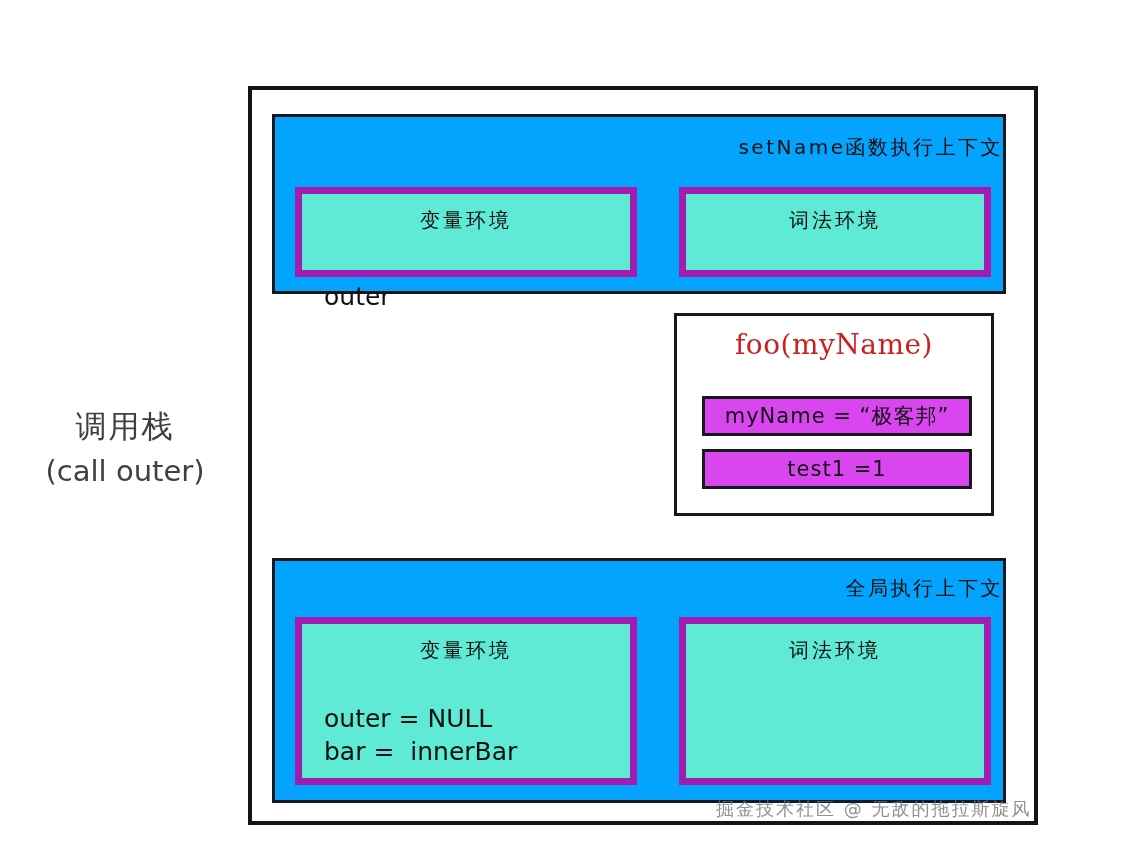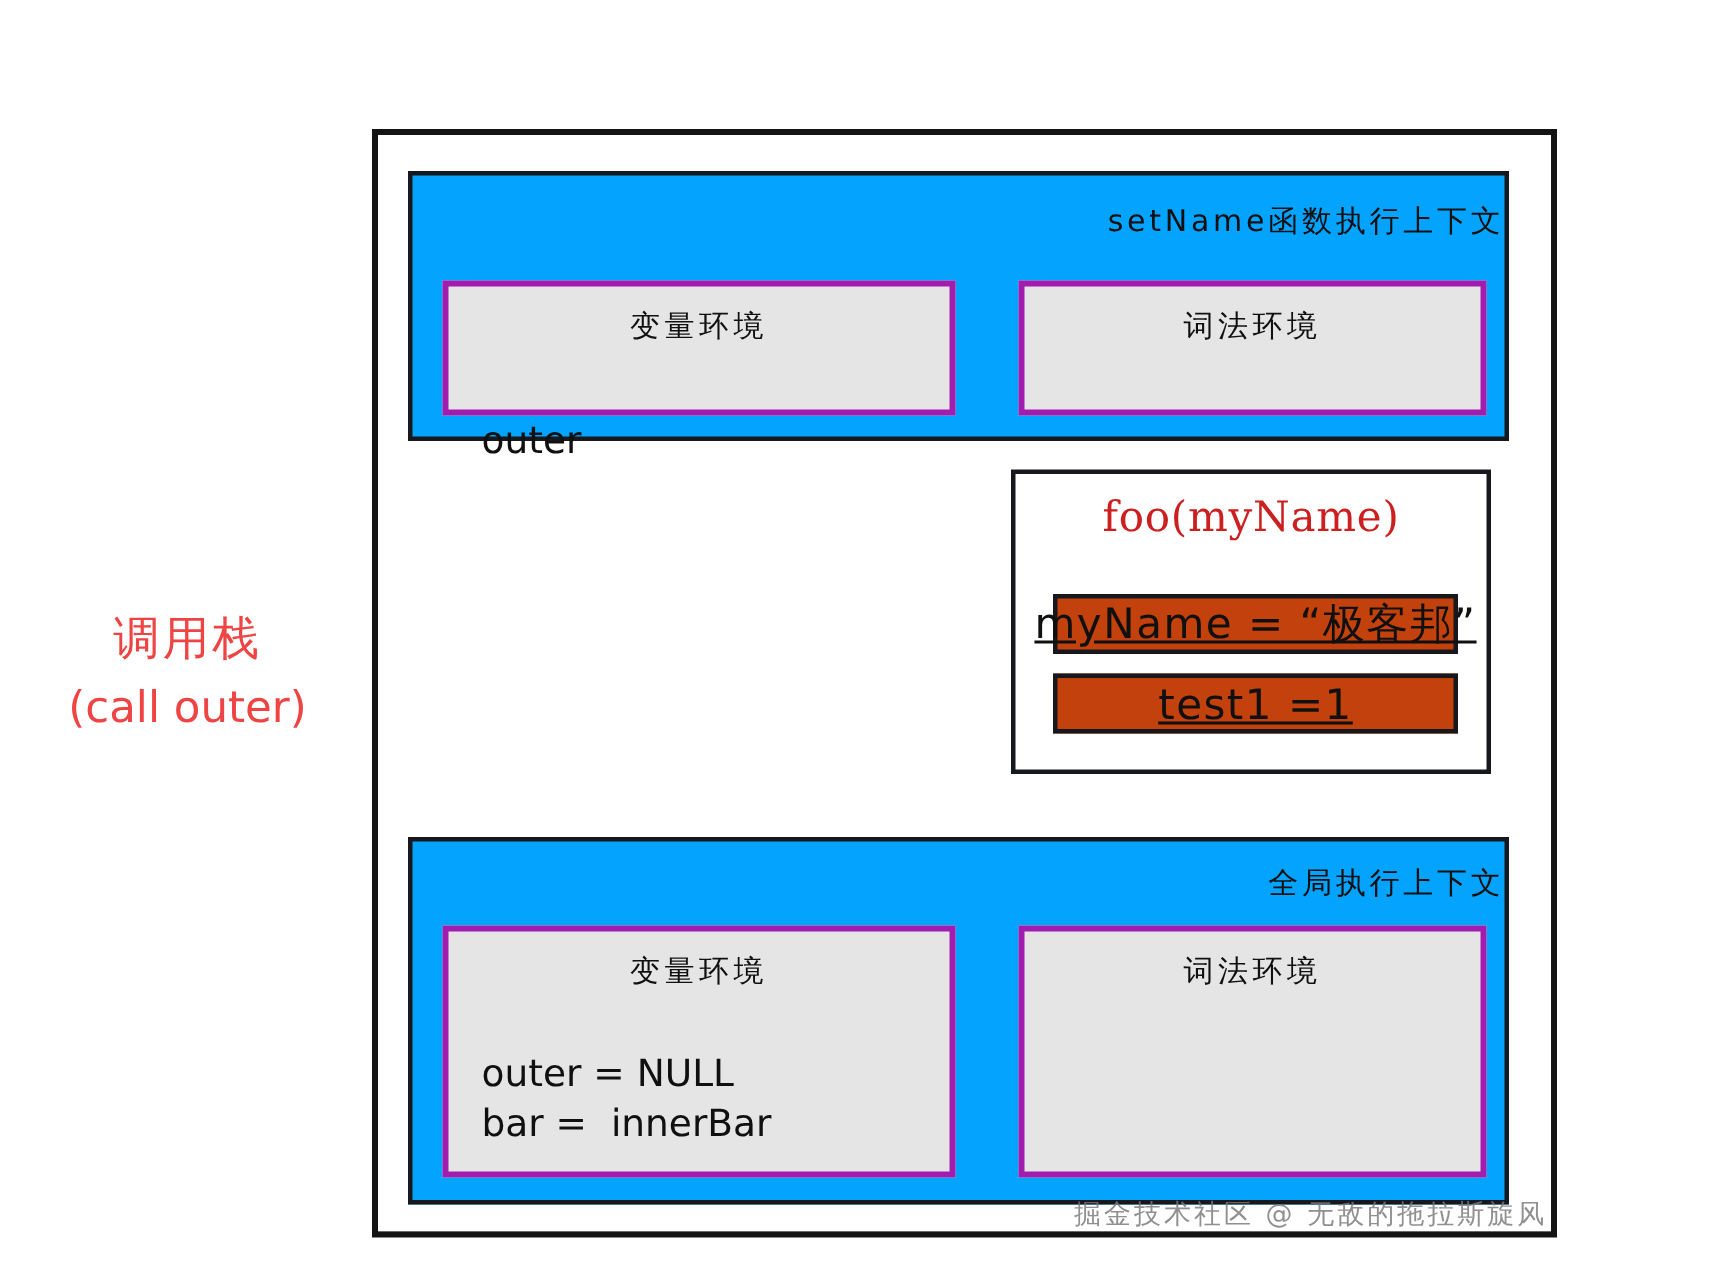--- a/index.html
+++ b/index.html
@@ -15,21 +15,21 @@
     overflow: hidden;
   }
 
   
   #call-stack-label {
     position: absolute;
     left: 20px;
     top: 406px;
     width: 210px;
     text-align: center;
-    color: #ef4444;
+    color: #404040;
     line-height: 1.34;
   }
   #call-stack-label .cn {
     display: block;
     font-size: 31px;
     letter-spacing: 2px;
   }
   #call-stack-label .en {
     display: block;
     font-size: 29px;
@@ -74,22 +74,22 @@
     color: #101010;
     font-size: 20px;
     letter-spacing: 2.5px;
     white-space: nowrap;
   }
 
   
   .env-box {
     position: absolute;
     box-sizing: border-box;
-    background: #e5e5e5;
-    border: 4px solid #a21caf;
+    background: #5eead4;
+    border: 7px solid #a21caf;
   }
   .env-title {
     position: absolute;
     left: 0;
     right: 0;
     top: 13px;
     text-align: center;
     font-size: 20px;
     letter-spacing: 3px;
     color: #101010;
@@ -126,30 +126,29 @@
     font-size: 28px;
     font-family: "DejaVu Serif", serif;
     letter-spacing: 0.5px;
   }
   .closure-var {
     position: absolute;
     left: 25px;
     width: 270px;
     height: 40px;
     box-sizing: border-box;
-    background: #c2410c;
+    background: #d946ef;
     border: 3px solid #16181d;
     color: #101010;
-    font-size: 28px;
+    font-size: 21px;
     letter-spacing: 1px;
     display: flex;
     align-items: center;
     justify-content: center;
     white-space: nowrap;
-    text-decoration: underline;
   }
   #closure-var-0 { top: 80px; }
   #closure-var-1 { top: 133px; }
 
   
   #watermark {
     position: absolute;
     left: 716px;
     top: 797px;
     font-size: 18px;

